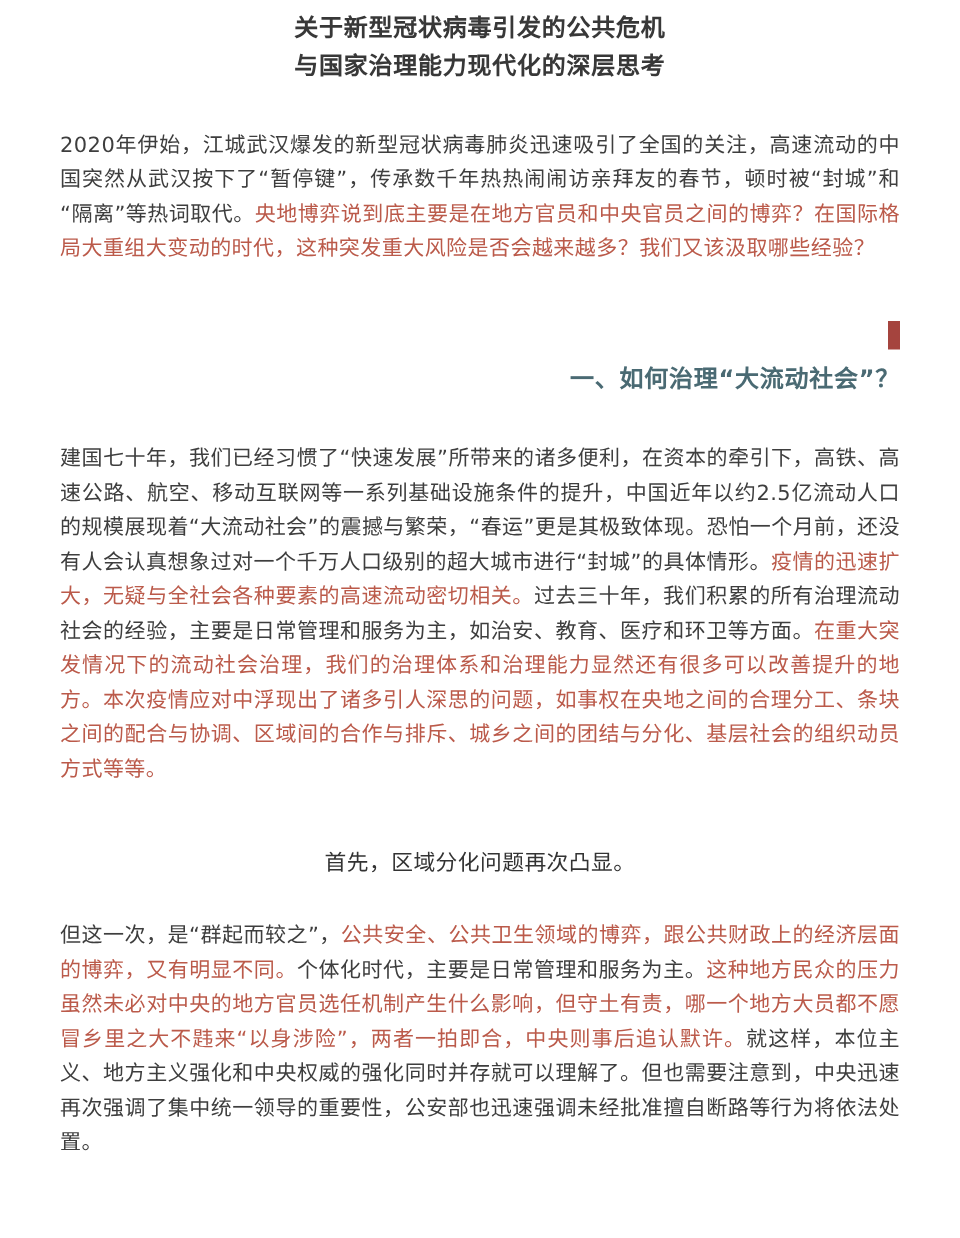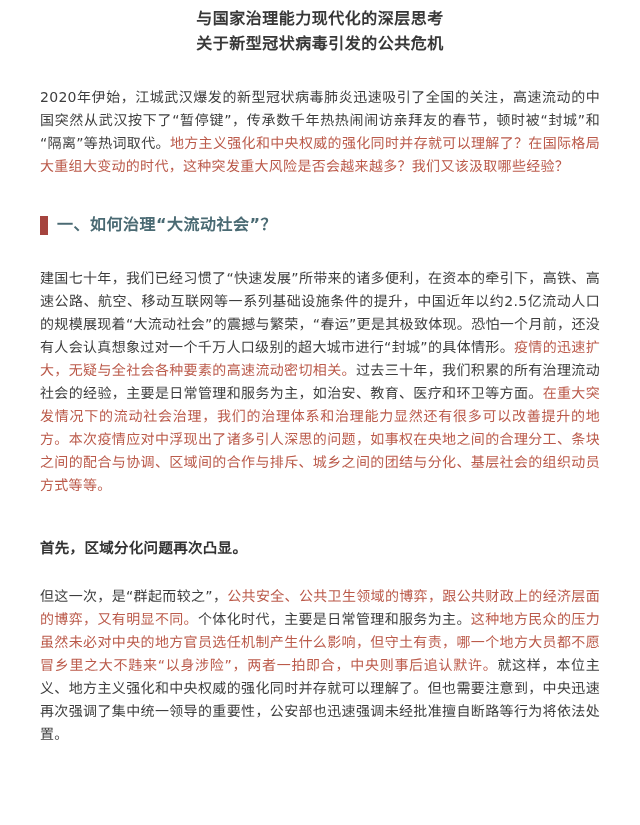--- a/index.html
+++ b/index.html
@@ -40,46 +40,48 @@
   .section-heading {
     display: flex;
     align-items: flex-end;
     gap: 9px;
     margin: 36px 0 32px 0;
     font-size: 16px;
     font-weight: bold;
     line-height: 21px;
     color: var(--heading-text, #4a6a73);
     letter-spacing: 0.5px;
+    flex-direction: column;
   }
   .section-heading .bar {
     flex: 0 0 auto;
     width: 8px;
     height: 19px;
     background: var(--heading-bar, #a5443e);
   }
   .subheading {
     margin: 40px 0 26px 0;
     font-size: 14.5px;
-    font-weight: bold;
+    font-weight: normal;
     line-height: 22px;
     color: #333333;
     letter-spacing: 0.3px;
+    text-align: center;
   }
 </style>
 </head>
 <body style="background: rgb(255, 255, 255);">
 
 <div class="article">
   <h1 class="title">
+    <span class="title-line">关于新型冠状病毒引发的公共危机</span>
     <span class="title-line">与国家治理能力现代化的深层思考</span>
-    <span class="title-line">关于新型冠状病毒引发的公共危机</span>
   </h1>
   <div>
-      <p class="para"><span class="seg">2020年伊始，江城武汉爆发的新型冠状病毒肺炎迅速吸引了全国的关注，高速流动的中国突然从武汉按下了“暂停键”，传承数千年热热闹闹访亲拜友的春节，顿时被“封城”和“隔离”等热词取代。</span><span class="seg red">地方主义强化和中央权威的强化同时并存就可以理解了？在国际格局大重组大变动的时代，这种突发重大风险是否会越来越多？我们又该汲取哪些经验？</span></p>
+      <p class="para"><span class="seg">2020年伊始，江城武汉爆发的新型冠状病毒肺炎迅速吸引了全国的关注，高速流动的中国突然从武汉按下了“暂停键”，传承数千年热热闹闹访亲拜友的春节，顿时被“封城”和“隔离”等热词取代。</span><span class="seg red">央地博弈说到底主要是在地方官员和中央官员之间的博弈？在国际格局大重组大变动的时代，这种突发重大风险是否会越来越多？我们又该汲取哪些经验？</span></p>
       <h2 class="section-heading">
         <span class="bar"></span>
         <span>一、如何治理“大流动社会”？</span>
       </h2>
       <p class="para"><span class="seg">建国七十年，我们已经习惯了“快速发展”所带来的诸多便利，在资本的牵引下，高铁、高速公路、航空、移动互联网等一系列基础设施条件的提升，中国近年以约2.5亿流动人口的规模展现着“大流动社会”的震撼与繁荣，“春运”更是其极致体现。恐怕一个月前，还没有人会认真想象过对一个千万人口级别的超大城市进行“封城”的具体情形。</span><span class="seg red">疫情的迅速扩大，无疑与全社会各种要素的高速流动密切相关。</span><span class="seg">过去三十年，我们积累的所有治理流动社会的经验，主要是日常管理和服务为主，如治安、教育、医疗和环卫等方面。</span><span class="seg red">在重大突发情况下的流动社会治理，我们的治理体系和治理能力显然还有很多可以改善提升的地方。本次疫情应对中浮现出了诸多引人深思的问题，如事权在央地之间的合理分工、条块之间的配合与协调、区域间的合作与排斥、城乡之间的团结与分化、基层社会的组织动员方式等等。</span></p>
       <h3 class="subheading">首先，区域分化问题再次凸显。</h3>
       <p class="para"><span class="seg">但这一次，是“群起而较之”，</span><span class="seg red">公共安全、公共卫生领域的博弈，跟公共财政上的经济层面的博弈，又有明显不同。</span><span class="seg">个体化时代，主要是日常管理和服务为主。</span><span class="seg red">这种地方民众的压力虽然未必对中央的地方官员选任机制产生什么影响，但守土有责，哪一个地方大员都不愿冒乡里之大不韪来“以身涉险”，两者一拍即合，中央则事后追认默许。</span><span class="seg">就这样，本位主义、地方主义强化和中央权威的强化同时并存就可以理解了。但也需要注意到，中央迅速再次强调了集中统一领导的重要性，公安部也迅速强调未经批准擅自断路等行为将依法处置。</span></p>
     </div>
 </div>
 

